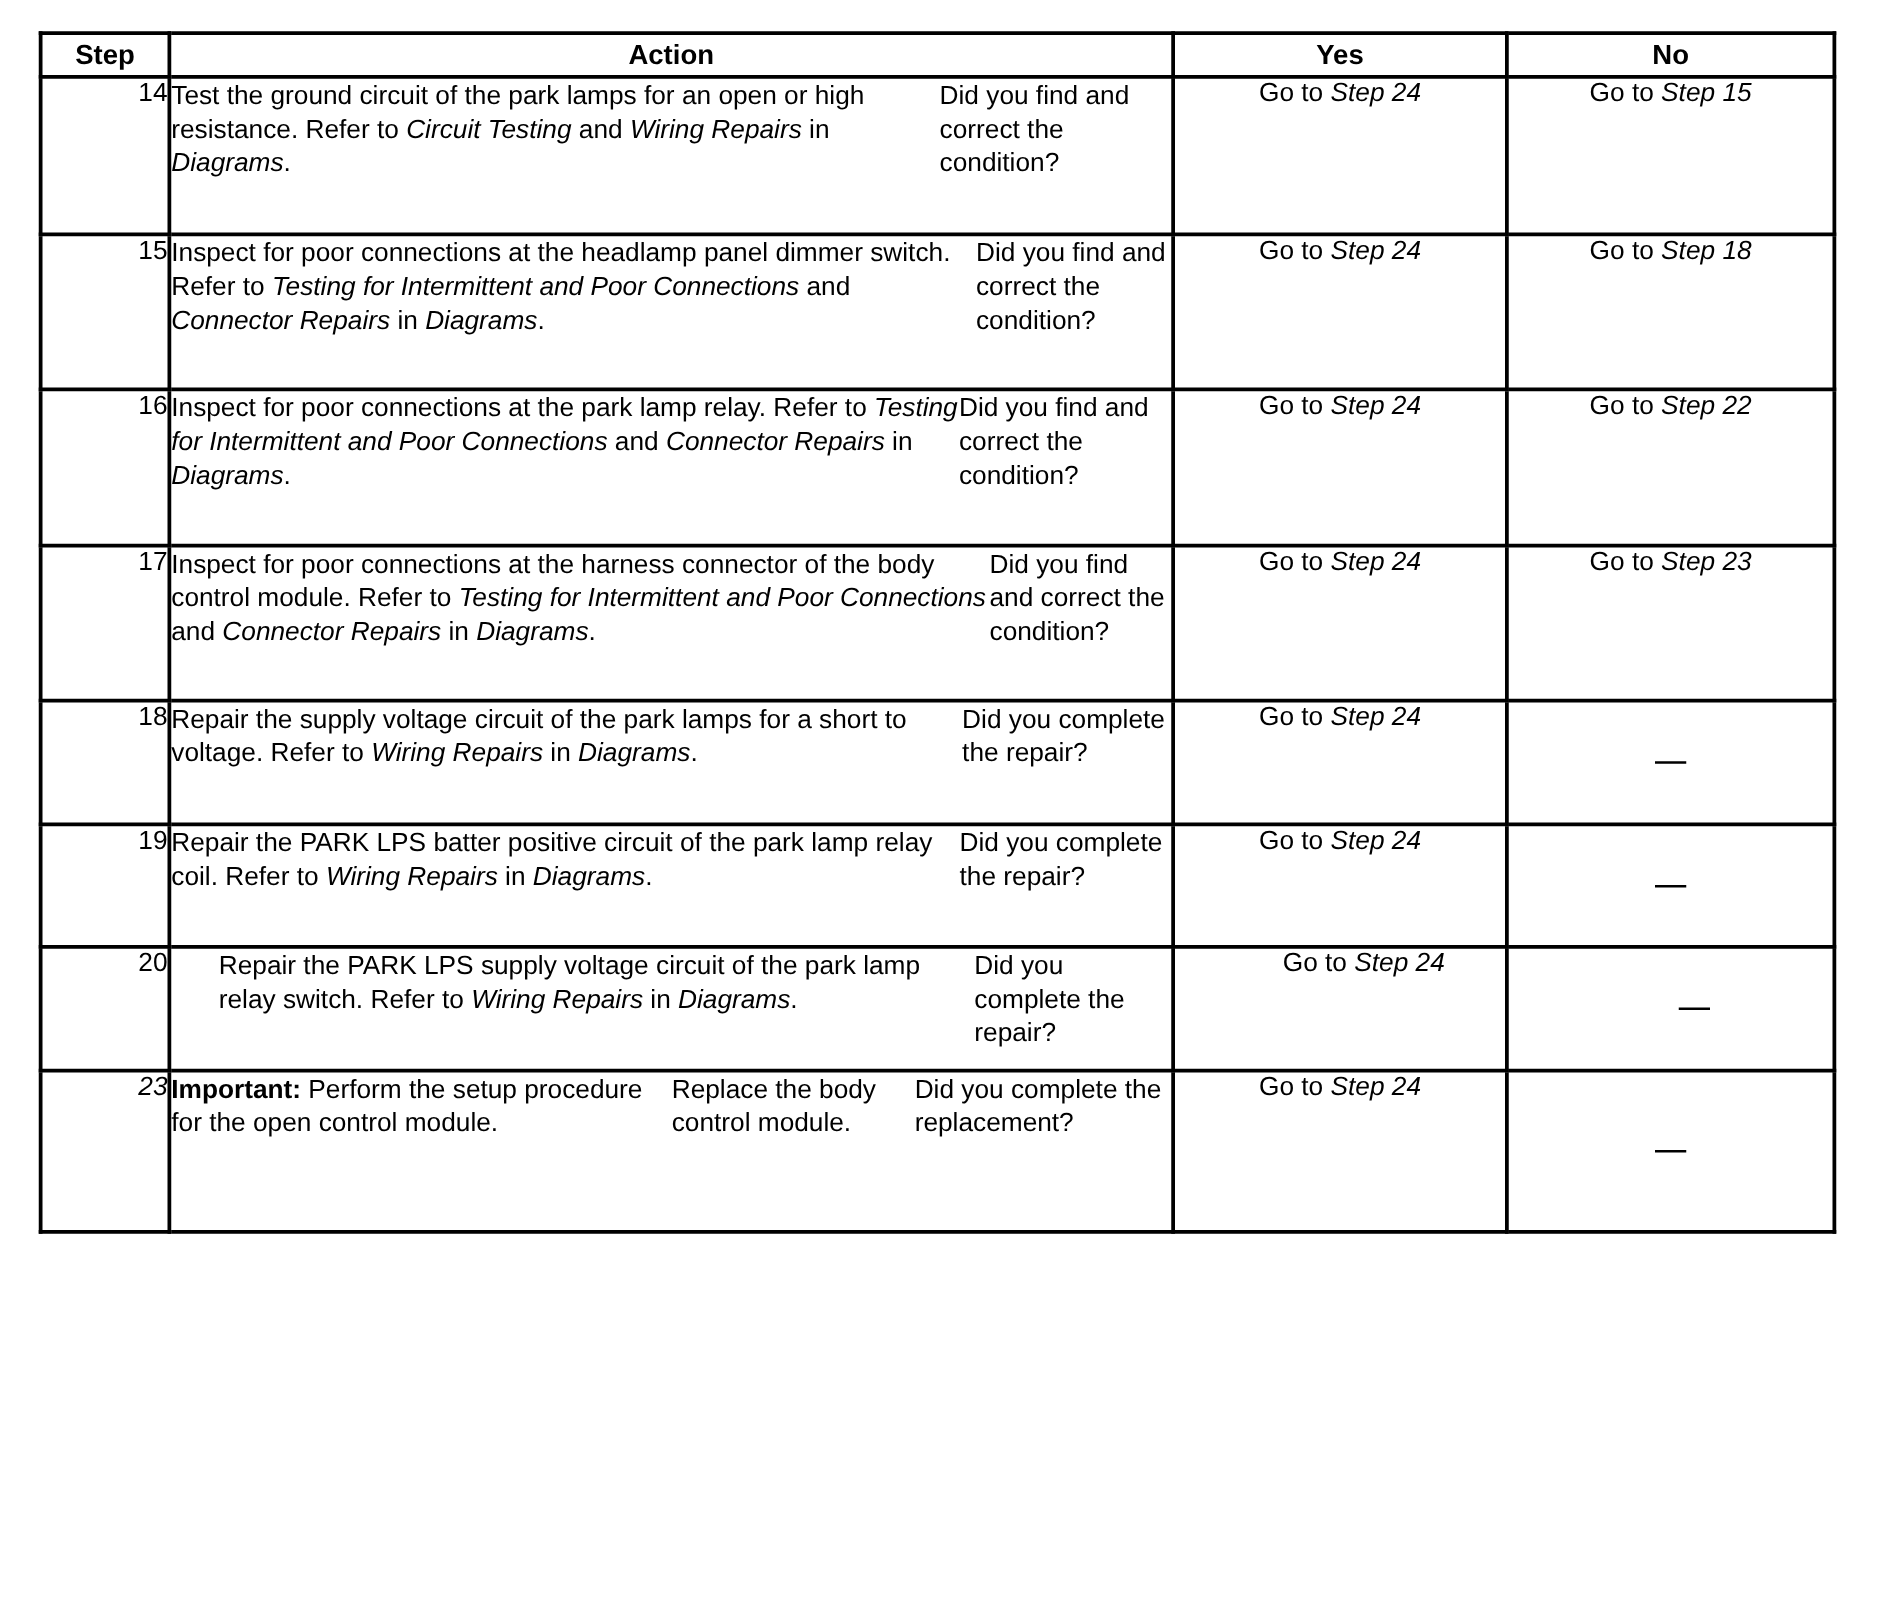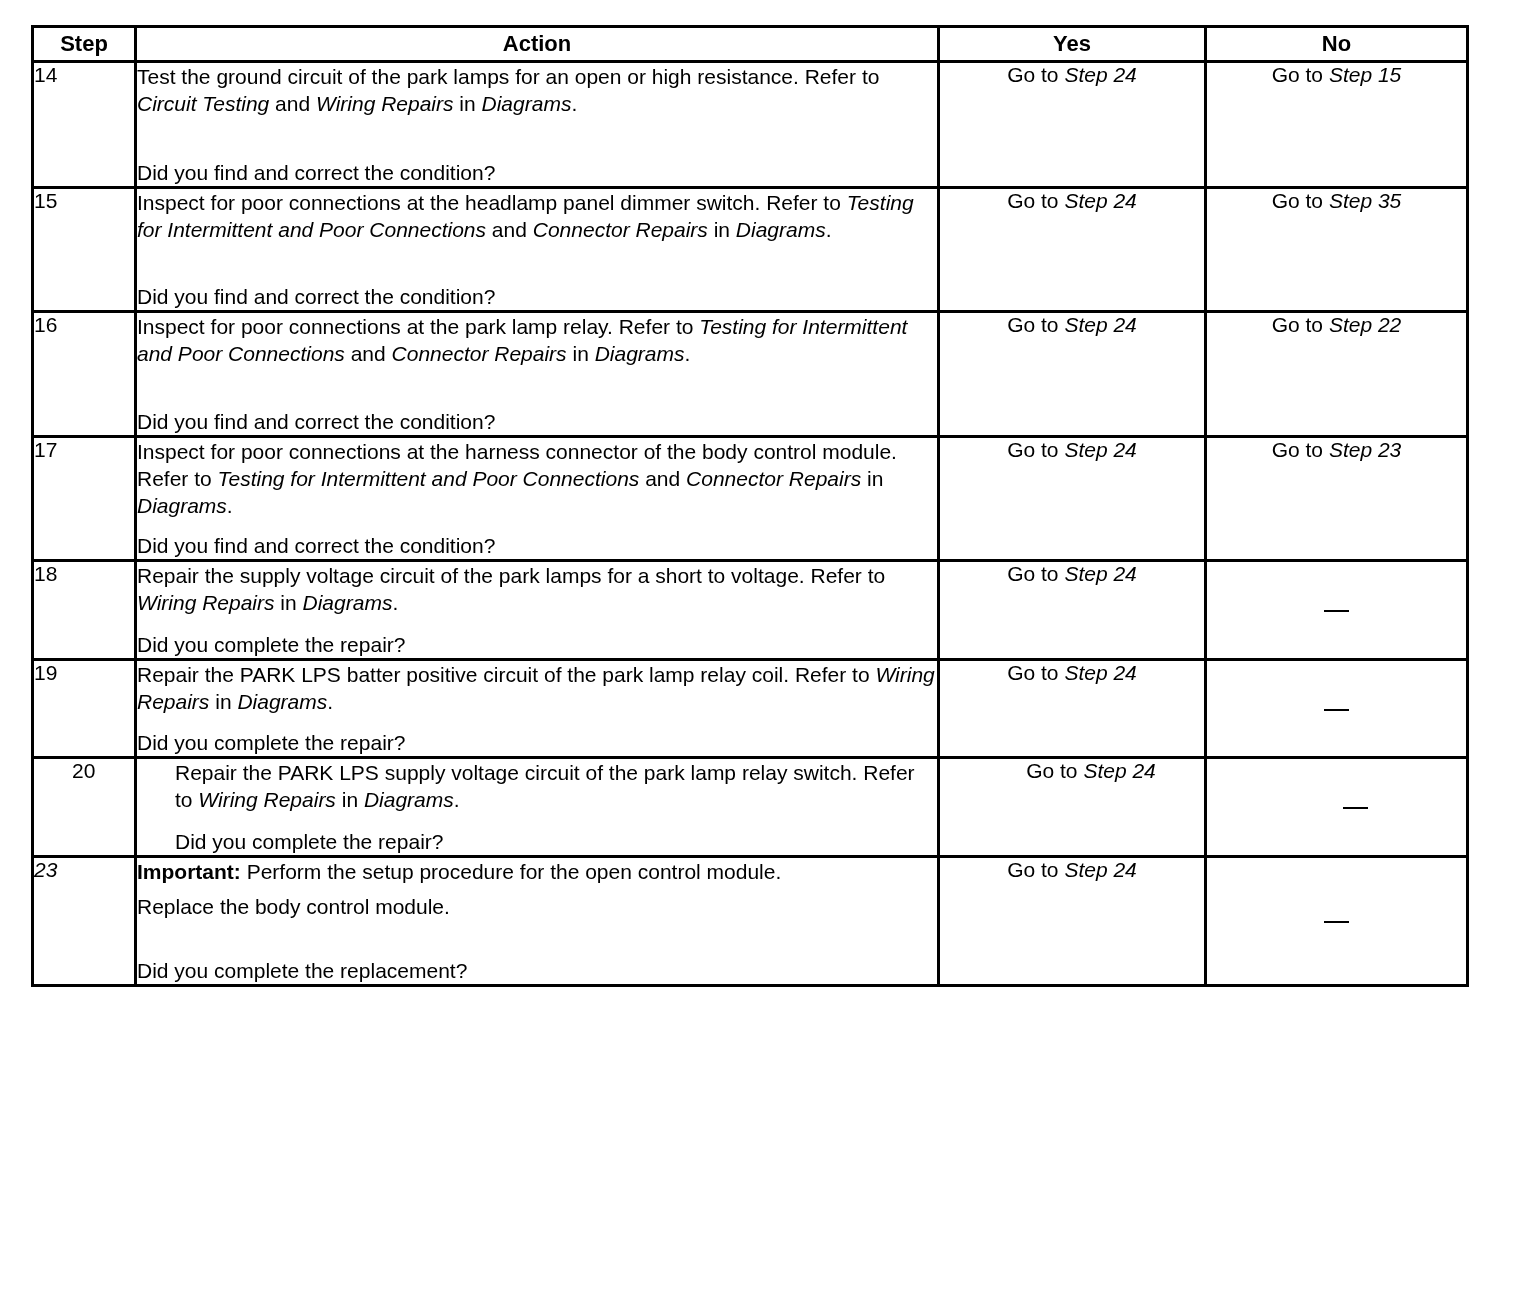--- a/index.html
+++ b/index.html
@@ -12,24 +12,24 @@
   table.diag th, table.diag td {
     border: 3px solid #000; padding: 0; vertical-align: top;
   }
   table.diag th {
     height: 32px; font-weight: bold; font-size: 22px; text-align: center; vertical-align: middle;
   }
   col.c-step { width: 103px; }
   col.c-action { width: 803px; }
   col.c-yes { width: 267px; }
   col.c-no { width: 262px; }
-  td.step { text-align: left; vertical-align: middle; font-size: 21px; }
+  td.step { text-align: right; vertical-align: middle; font-size: 21px; }
   td.step.ital { font-style: italic; }
   td.action { position: relative; font-size: 21px; line-height: 27px; padding: 6px 12px 6px 12px; }
-  .action-inner { display: flex; flex-direction: column; height: 100%; }
+  .action-inner { display: flex; flex-direction: row; height: 100%; }
   .para { margin: 0 0 8px 0; }
   .spacer { flex: 1; }
   .question { margin: 0; }
   td.yes, td.no { text-align: center; font-size: 21px; vertical-align: bottom; padding-bottom: 6px; }
   td.no.dash { vertical-align: middle; padding-bottom: 0; }
   .dash-mark { display: inline-block; width: 25px; height: 2px; background: #000; vertical-align: middle; }
   i, .it { font-style: italic; }
   b { font-weight: bold; }
   tr.r14 td { height: 123px; }
   tr.r15 td { height: 121px; }
@@ -78,21 +78,21 @@
       <tr class="r15">
         <td class="step">15</td>
         <td class="action">
           <div class="action-inner">
             <p class="para"><span>Inspect for poor connections at the headlamp panel dimmer switch. Refer to </span><i>Testing for Intermittent and Poor Connections</i><span> and </span><i>Connector Repairs</i><span> in </span><i>Diagrams</i><span>.</span></p>
             <div class="spacer"></div>
             <p class="question">Did you find and correct the condition?</p>
           </div>
         </td>
         <td class="yes"><span style="white-space: pre;">Go to </span><i>Step 24</i></td>
-        <td class="no"><span style="white-space: pre;">Go to </span><i>Step 35</i></td>
+        <td class="no"><span style="white-space: pre;">Go to </span><i>Step 18</i></td>
       </tr>
       <tr class="r16">
         <td class="step">16</td>
         <td class="action">
           <div class="action-inner">
             <p class="para"><span>Inspect for poor connections at the park lamp relay. Refer to </span><i>Testing for Intermittent and Poor Connections</i><span> and </span><i>Connector Repairs</i><span> in </span><i>Diagrams</i><span>.</span></p>
             <div class="spacer"></div>
             <p class="question">Did you find and correct the condition?</p>
           </div>
         </td>

